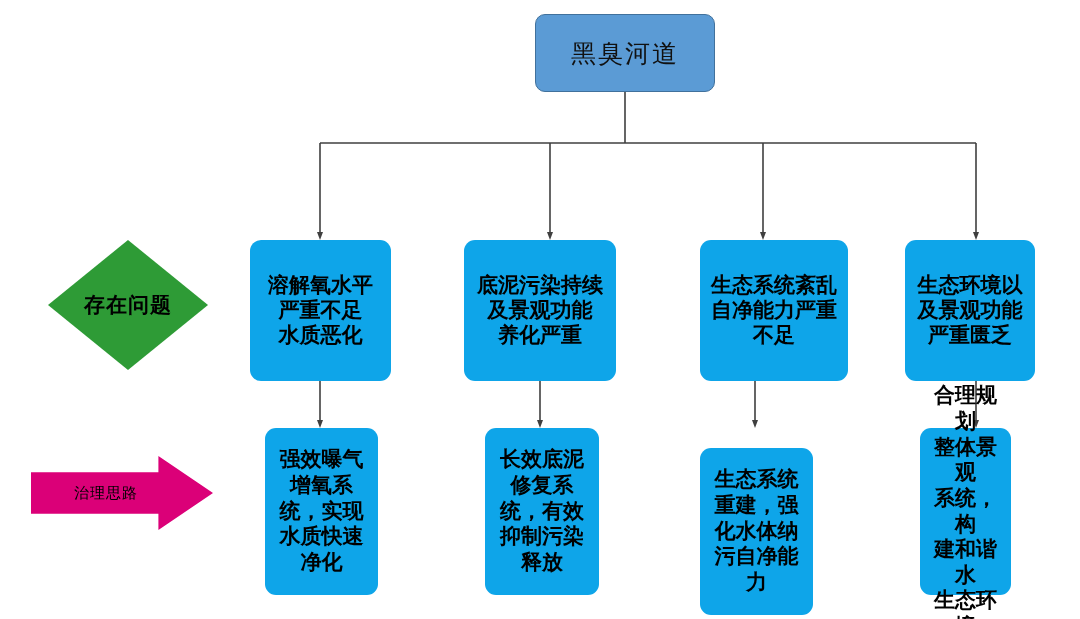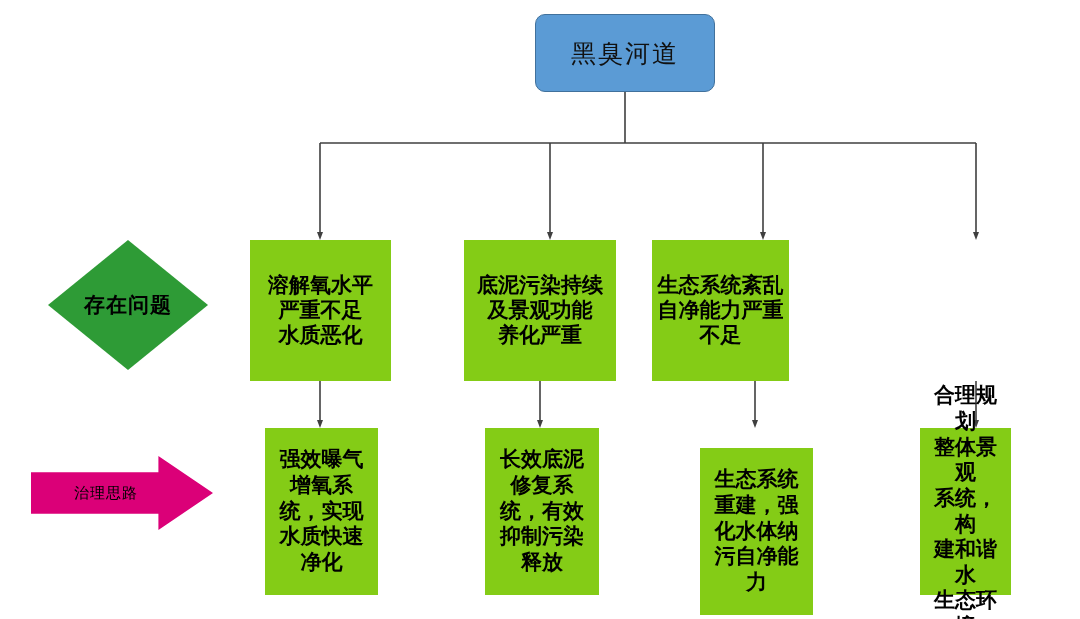--- a/index.html
+++ b/index.html
@@ -26,37 +26,38 @@
   }
   .root-node .txt{
     font-size:25px;color:#111;letter-spacing:2px;
     font-family:"DejaVu Serif","Liberation Serif",serif;
     white-space:nowrap;
   }
 
   
   .box{
     position:absolute;
-    background:#84cc16;
+    background:#0ea5e9;
     display:flex;align-items:center;justify-content:center;
     box-sizing:border-box;
     padding:2px 4px;
+    border-radius:11px;
   }
   .box .txt{
     font-size:21px;line-height:1.18;font-weight:bold;color:#000;
     text-align:center;white-space:pre-line;
     letter-spacing:0px;
   }
   .box.r2 .txt{font-size:21px;line-height:1.22;}
 
   
   .r1{top:240px;height:141px;}
   .r1.c1{left:250px;width:141px;}
   .r1.c2{left:464px;width:152px;}
-  .r1.c3{left:652px;width:137px;}
+  .r1.c3{left:700px;width:148px;}
   .r1.c4{left:905px;width:130px;}
   
   .r2{top:428px;height:167px;}
   .r2.c1{left:265px;width:113px;}
   .r2.c2{left:485px;width:114px;}
   .r2.c3{left:700px;width:113px;margin-top:20px;}
   .r2.c4{left:920px;width:91px;}
 
   
   .diamond-wrap{position:absolute;left:48px;top:240px;width:160px;height:130px;}
@@ -135,20 +136,25 @@
   <div class="box r1 c2">
     <span class="txt">底泥污染持续
 及景观功能
 养化严重</span>
   </div>
   <div class="box r1 c3">
     <span class="txt">生态系统紊乱
 自净能力严重
 不足</span>
   </div>
+  <div class="box r1 c4">
+    <span class="txt">生态环境以
+及景观功能
+严重匮乏</span>
+  </div>
 
   <div class="box r2 c1">
     <span class="txt">强效曝气
 增氧系
 统，实现
 水质快速
 净化</span>
   </div>
   <div class="box r2 c2">
     <span class="txt">长效底泥

